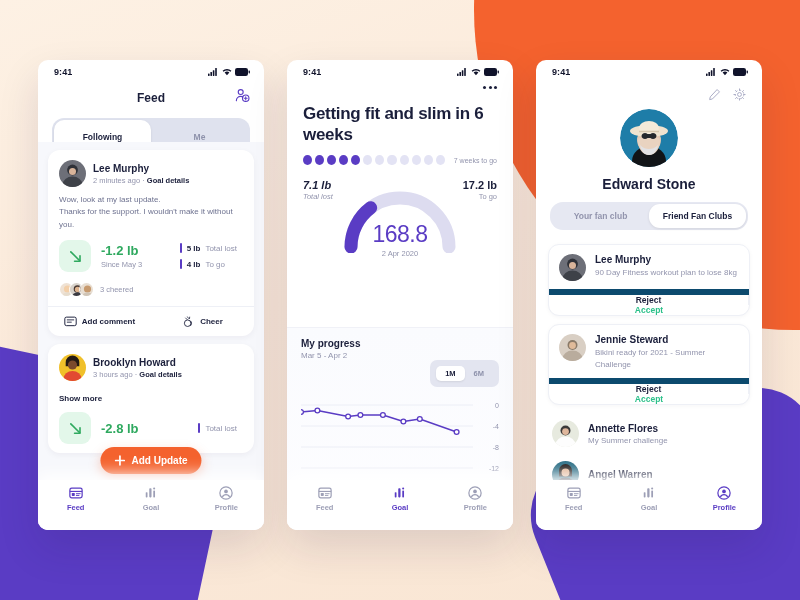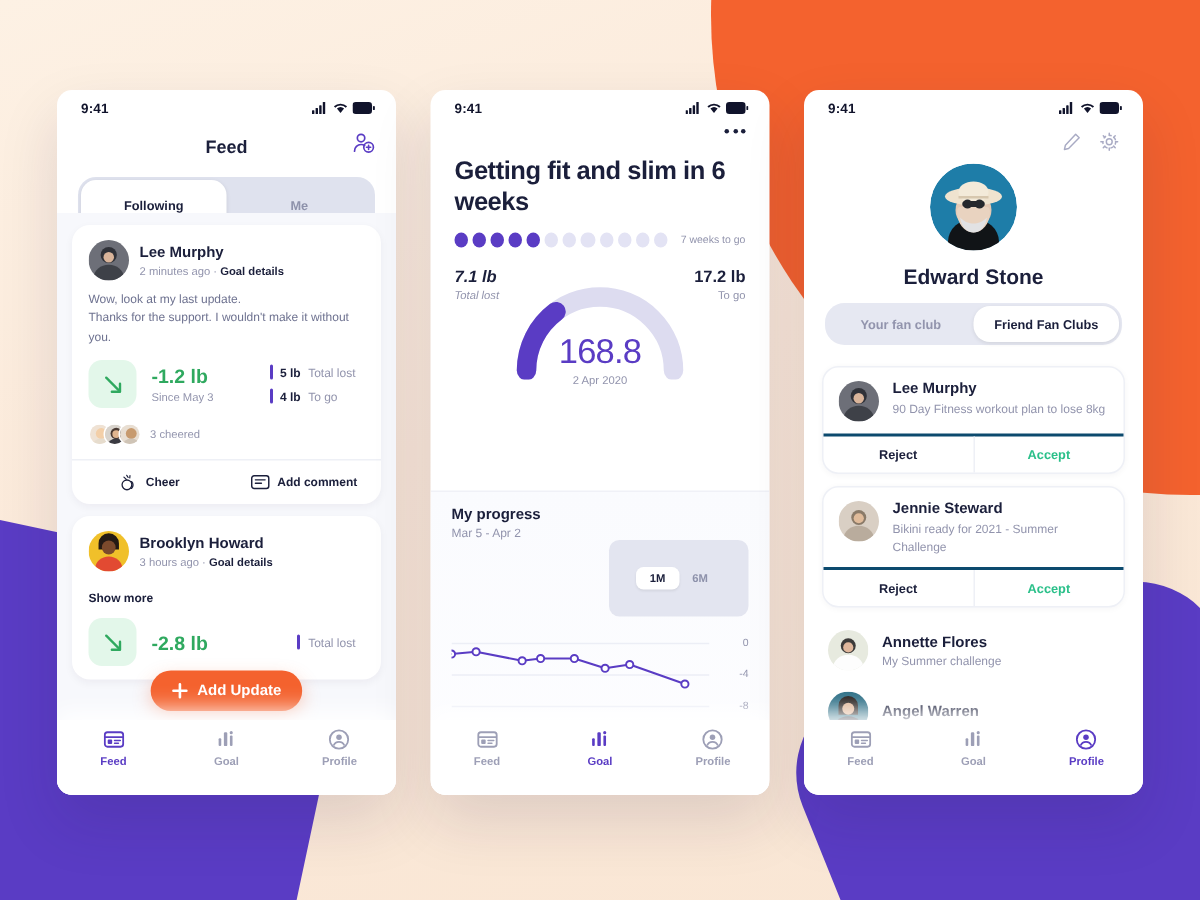--- a/index.html
+++ b/index.html
@@ -186,21 +186,21 @@
 
   .progress-panel {
     position: absolute; left: 0; right: 0; bottom: 0; top: 243px;
     background: linear-gradient(180deg,#fafbfe 0%,#fdfdff 100%);
     border-top: 1px solid #f0f1f7; padding: 10px 14px 0;
   }
   .pp-head { display: flex; align-items: flex-start; flex-direction: column; }
   .pp-title { font-size: 10px; font-weight: bold; color: #1b1f3b; }
   .pp-sub { font-size: 8px; color: #9294ad; margin-top: 2px; }
   .mini-seg {
-    margin-left: auto; display: flex; background: #e3e5f0; border-radius: 7px; padding: 18px;
+    margin-left: auto; display: flex; background: #e3e5f0; border-radius: 7px; padding: 6px;
   }
   .mini-seg div {
     font-size: 7.5px; font-weight: bold; color: #8e92ab;
     padding: 3px 9px; border-radius: 5px;
   }
   .mini-seg div.on { background: #fff; color: #1b1f3b; box-shadow: 0 1px 2px rgba(0,0,0,.08); }
 
   .chart { position: relative; margin-top: 10px; height: 108px; }
   .chart svg { display: block; }
   .ylabs { position: absolute; right: 0; top: 0; height: 86px; width: 20px; }
@@ -228,21 +228,21 @@
   .pr-seg div.on { background: #fff; color: #1b1f3b; box-shadow: 0 1px 3px rgba(0,0,0,.09); }
 
   .pr-list { position: absolute; inset: 0; top: 160px; padding: 0 12px; }
   .req-card {
     background: #fff; border: 1px solid #eef0f6; border-radius: 11px;
     margin-bottom: 8px; box-shadow: 0 1px 4px rgba(30,20,60,.04);
   }
   .req-top { display: flex; gap: 9px; padding: 9px 10px 8px; align-items: flex-start; }
   .req-name { font-size: 10px; font-weight: bold; color: #1b1f3b; }
   .req-desc { font-size: 8px; color: #9294ad; line-height: 1.45; margin-top: 2px; }
-  .req-acts { display: flex; border-top: 2px solid #0c4a6e; height: 26px; }
+  .req-acts { display: flex; border-top: 6px solid #0c4a6e; height: 26px; flex-direction: column; }
   .req-acts div {
     flex: 1; display: flex; align-items: center; justify-content: center;
     font-size: 8.5px; font-weight: bold;
   }
   .req-acts .rej { color: #1b1f3b; border-right: 1px solid #eef0f6; }
   .req-acts .acc { color: #2bc08a; }
 
   .plain-row { display: flex; gap: 9px; align-items: center; padding: 7px 4px; }
   .plain-name { font-size: 10px; font-weight: bold; color: #1b1f3b; }
   .plain-sub { font-size: 8px; color: #9294ad; margin-top: 2px; }
@@ -372,33 +372,33 @@
                     <ellipse cx="7.5" cy="14" rx="5.6" ry="4.6" fill="#cfc4b6"></ellipse>
                   </svg>
               </div>
             </div>
             <span>3 cheered</span>
           </div>
         </div>
 
         <div class="card-actions">
           <div class="act">
+            <svg width="13" height="12" viewBox="0 0 16 14">
+              <rect x="1" y="1" width="14" height="10.5" rx="2" fill="none" stroke="#1b1f3b" stroke-width="1.2"></rect>
+              <path d="M4 4.4h8M4 7.2h5" stroke="#1b1f3b" stroke-width="1.1" stroke-linecap="round"></path>
+            </svg>
+            <span>Add comment</span>
+          </div>
+          <div class="act">
             <svg width="13" height="13" viewBox="0 0 18 18">
               <path d="M5 4.2 L7.2 6.4M7.6 2.6 L8.9 4.6M10.6 2.9 L10.4 5" stroke="#1b1f3b" stroke-width="1.1" stroke-linecap="round"></path>
               <circle cx="7.8" cy="11.4" r="4.5" fill="none" stroke="#1b1f3b" stroke-width="1.2"></circle>
               <path d="M12 8.4a4.2 4.2 0 0 1 0 6.3" fill="none" stroke="#1b1f3b" stroke-width="1.2" stroke-linecap="round"></path>
             </svg>
             <span>Cheer</span>
-          </div>
-          <div class="act">
-            <svg width="13" height="12" viewBox="0 0 16 14">
-              <rect x="1" y="1" width="14" height="10.5" rx="2" fill="none" stroke="#1b1f3b" stroke-width="1.2"></rect>
-              <path d="M4 4.4h8M4 7.2h5" stroke="#1b1f3b" stroke-width="1.1" stroke-linecap="round"></path>
-            </svg>
-            <span>Add comment</span>
           </div>
         </div>
       </div>
 
       <div class="card">
         <div class="card-in">
           <div class="post-head">
             <div class="avatar av-28">
               <svg width="27" height="27" viewBox="0 0 27 27">
                 <rect width="27" height="27" fill="#f0c02a"></rect>

